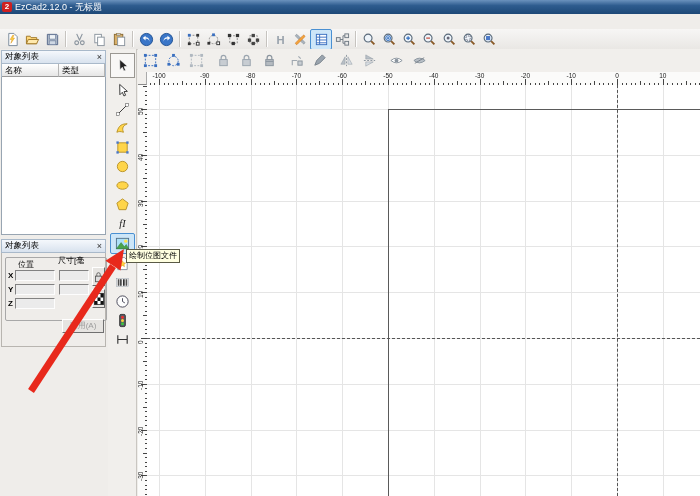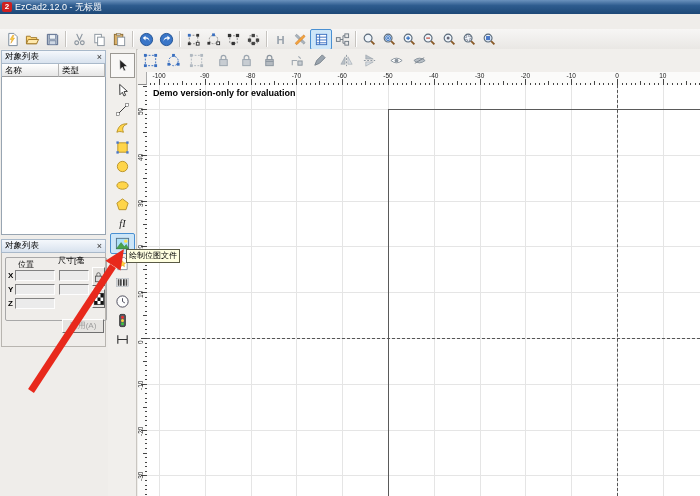--- a/index.html
+++ b/index.html
@@ -715,21 +715,20 @@
         <div class="vl" style="top: 65.8px;">40</div>
         <div class="vl" style="top: 111.6px;">30</div>
         <div class="vl" style="top: 157.4px;">20</div>
         <div class="vl" style="top: 203.2px;">10</div>
         <div class="vl" style="top: 249px;">0</div>
         <div class="vl" style="top: 294.8px;">-10</div>
         <div class="vl" style="top: 340.6px;">-20</div>
         <div class="vl" style="top: 386.4px;">-30</div>
       </div>
     <div id="canvas">
-      <div class="demo">Demo version-only for evaluation</div>
     <div class="gv" style="left: 12px;"></div>
         <div class="gv" style="left: 57.8px;"></div>
         <div class="gv" style="left: 103.6px;"></div>
         <div class="gv" style="left: 149.4px;"></div>
         <div class="gv" style="left: 195.2px;"></div>
         <div class="gv" style="left: 241px;"></div>
         <div class="gv" style="left: 286.8px;"></div>
         <div class="gv" style="left: 332.6px;"></div>
         <div class="gv" style="left: 378.4px;"></div>
         <div class="gv" style="left: 424.2px;"></div>

